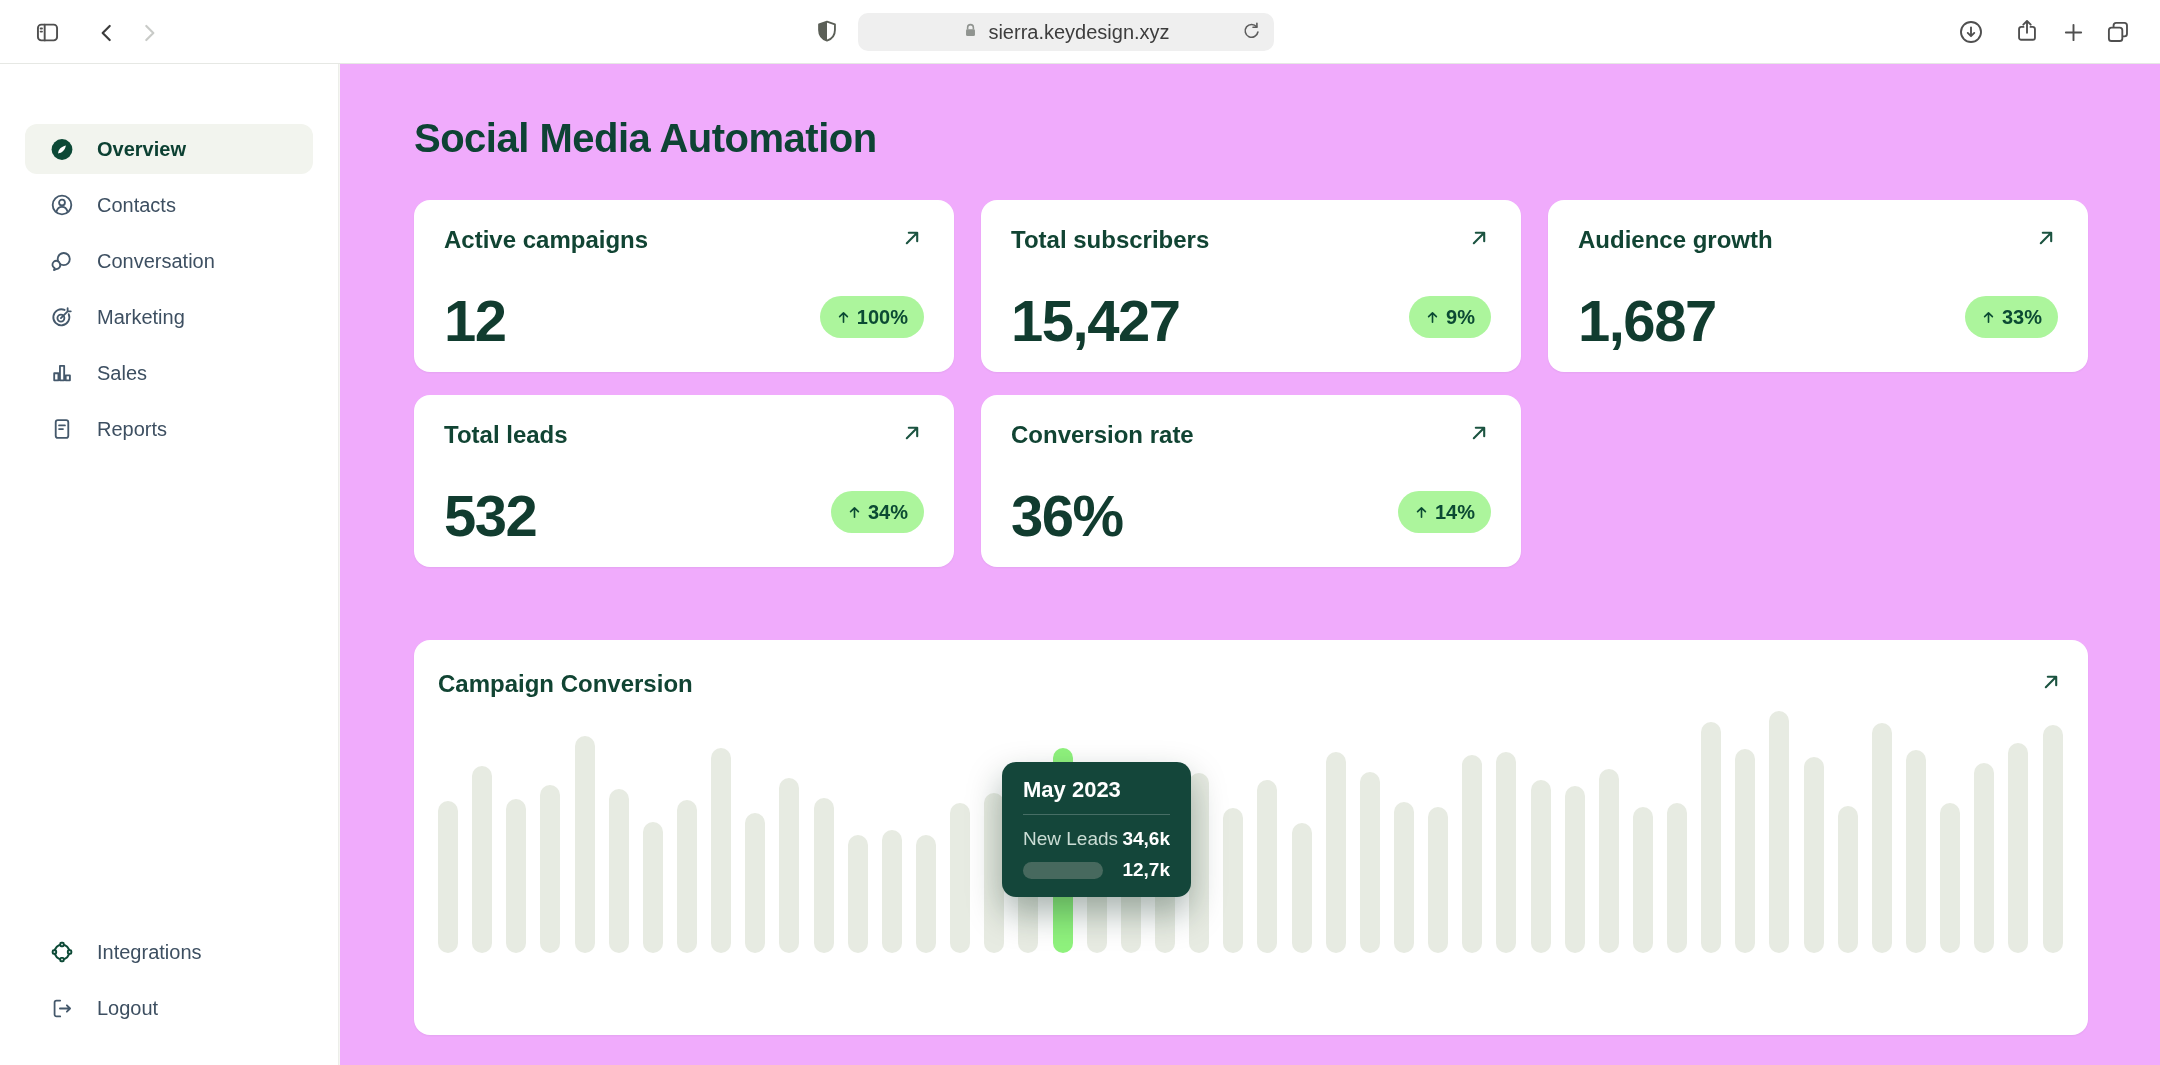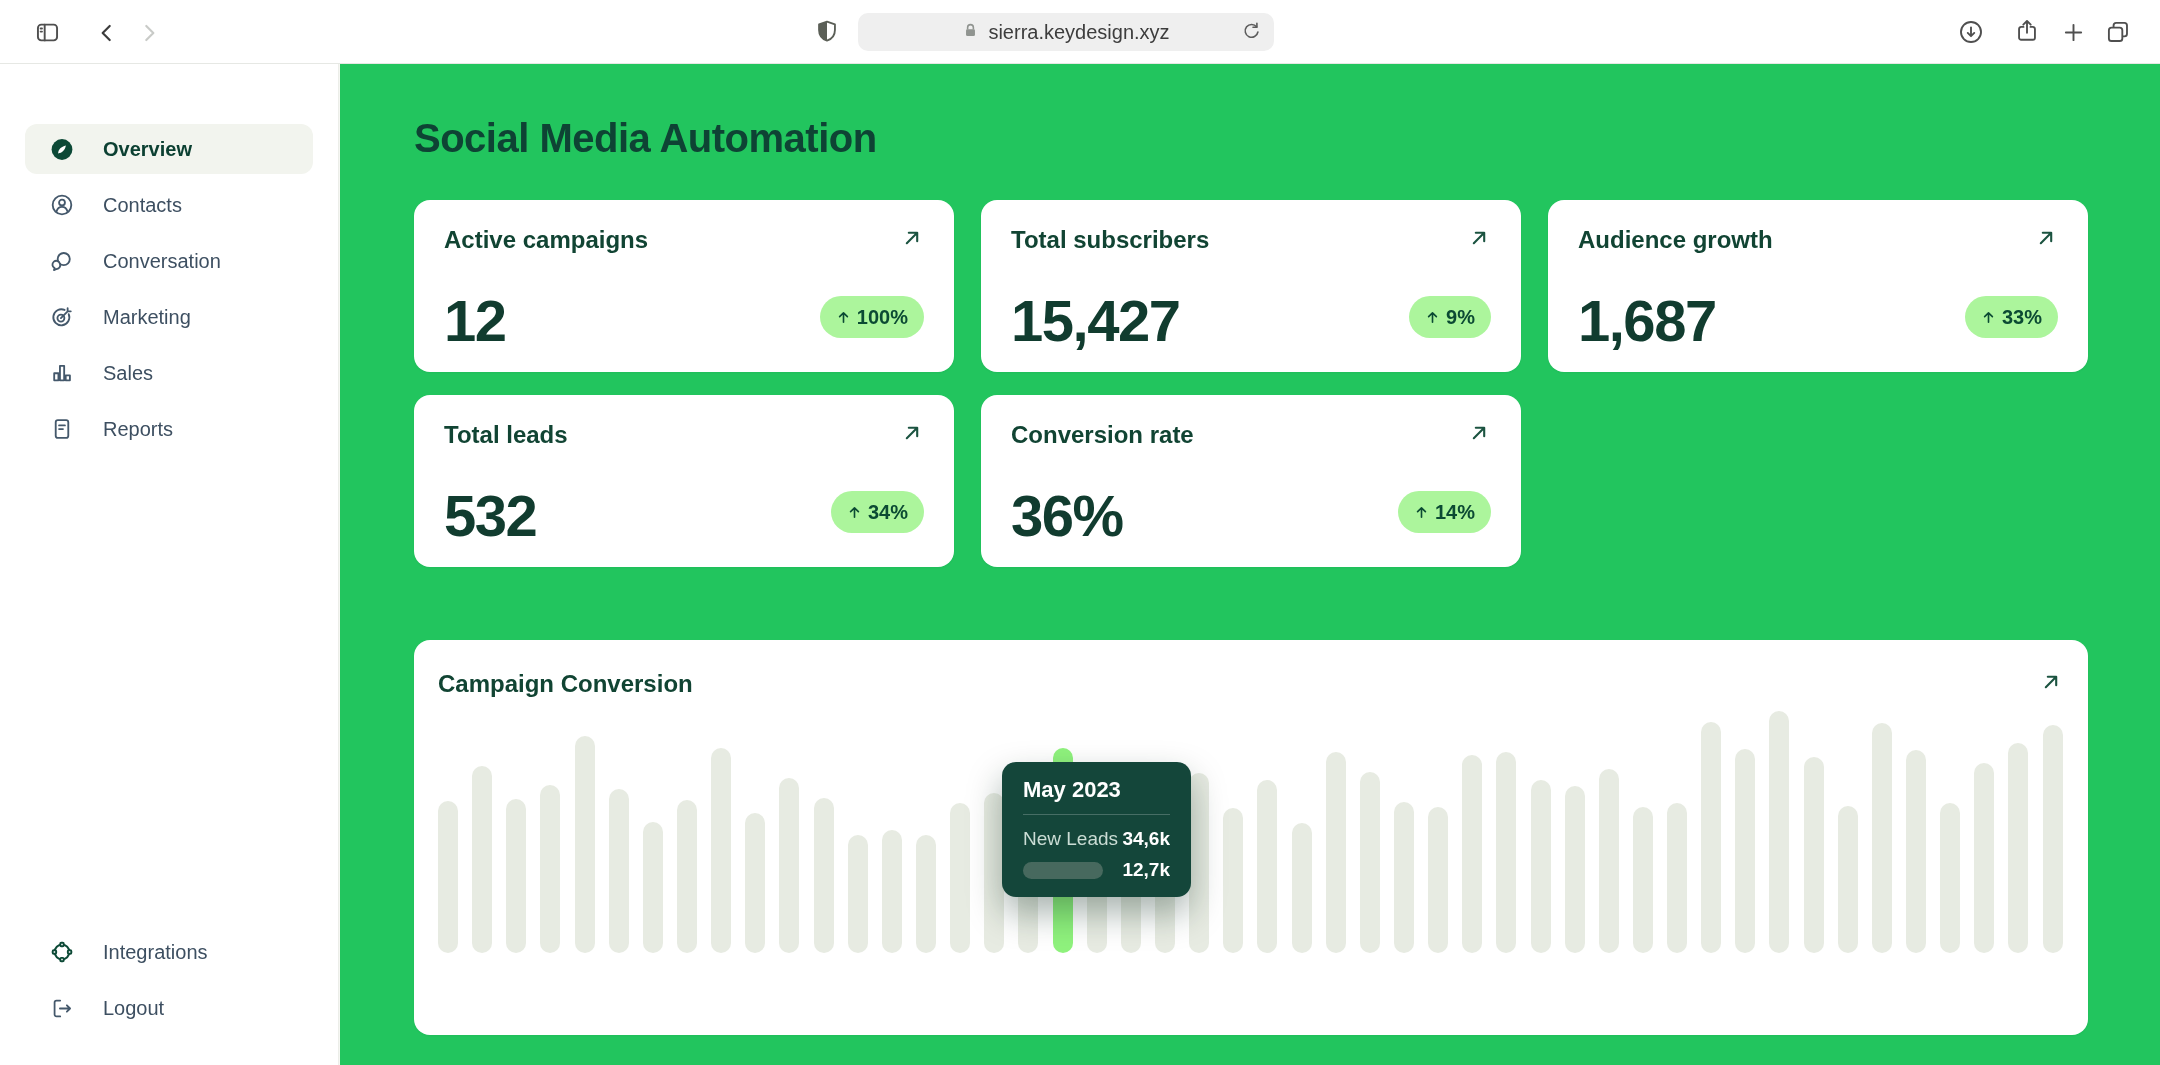--- a/index.html
+++ b/index.html
@@ -14,27 +14,27 @@
   .url-pill { position:absolute; left:858px; top:13px; width:416px; height:38px; background:#EFEFEF;
     border-radius:10px; display:flex; align-items:center; justify-content:center; gap:9px;
     font-size:20px; color:#3D3D3D; cursor:text; }
   .url-reload { position:absolute; right:11px; top:7px; }
 
   
   .sidebar { position:absolute; top:64px; left:0; width:339px; bottom:0; background:#FFFFFF;
     border-right:1px solid #ECEEE9; z-index:10; }
   .nav { position:absolute; top:60px; left:25px; right:25px; }
   .sidebar-footer { position:absolute; bottom:26px; left:25px; right:25px; }
-  .nav-item { height:50px; margin-bottom:6px; display:flex; align-items:center; gap:28px;
+  .nav-item { height:50px; margin-bottom:6px; display:flex; align-items:center; gap:22px;
     padding:0 24px; border-radius:12px; font-size:20px; font-weight:500; color:#3D4F61; cursor:pointer; }
   .nav-item .nicon { display:flex; width:26px; justify-content:center; }
   .nav-item.active { background:#F2F4EE; color:#0C4032; font-weight:700; }
 
   
-  .main { position:absolute; left:340px; top:64px; right:0; bottom:0; background:#22c55e; }
+  .main { position:absolute; left:340px; top:64px; right:0; bottom:0; background:#f0abfc; }
   .page-title { position:absolute; left:74px; top:52px; font-size:40px; font-weight:700;
     color:#0E4334; letter-spacing:-0.5px; }
   .cards { position:absolute; left:74px; top:136px; width:1674px; display:grid;
     grid-template-columns:repeat(3,1fr); gap:23px 27px; }
   .card { height:172px; background:#FFFFFF; border-radius:16px; padding:26px 30px 22px;
     display:flex; flex-direction:column; justify-content:space-between;
     box-shadow:0 1px 2px rgba(20,40,30,.05); }
   .card-head { display:flex; justify-content:space-between; align-items:flex-start; }
   .card-title { font-size:24px; font-weight:700; color:#114433; }
   .card-bottom { display:flex; justify-content:space-between; align-items:center; }

